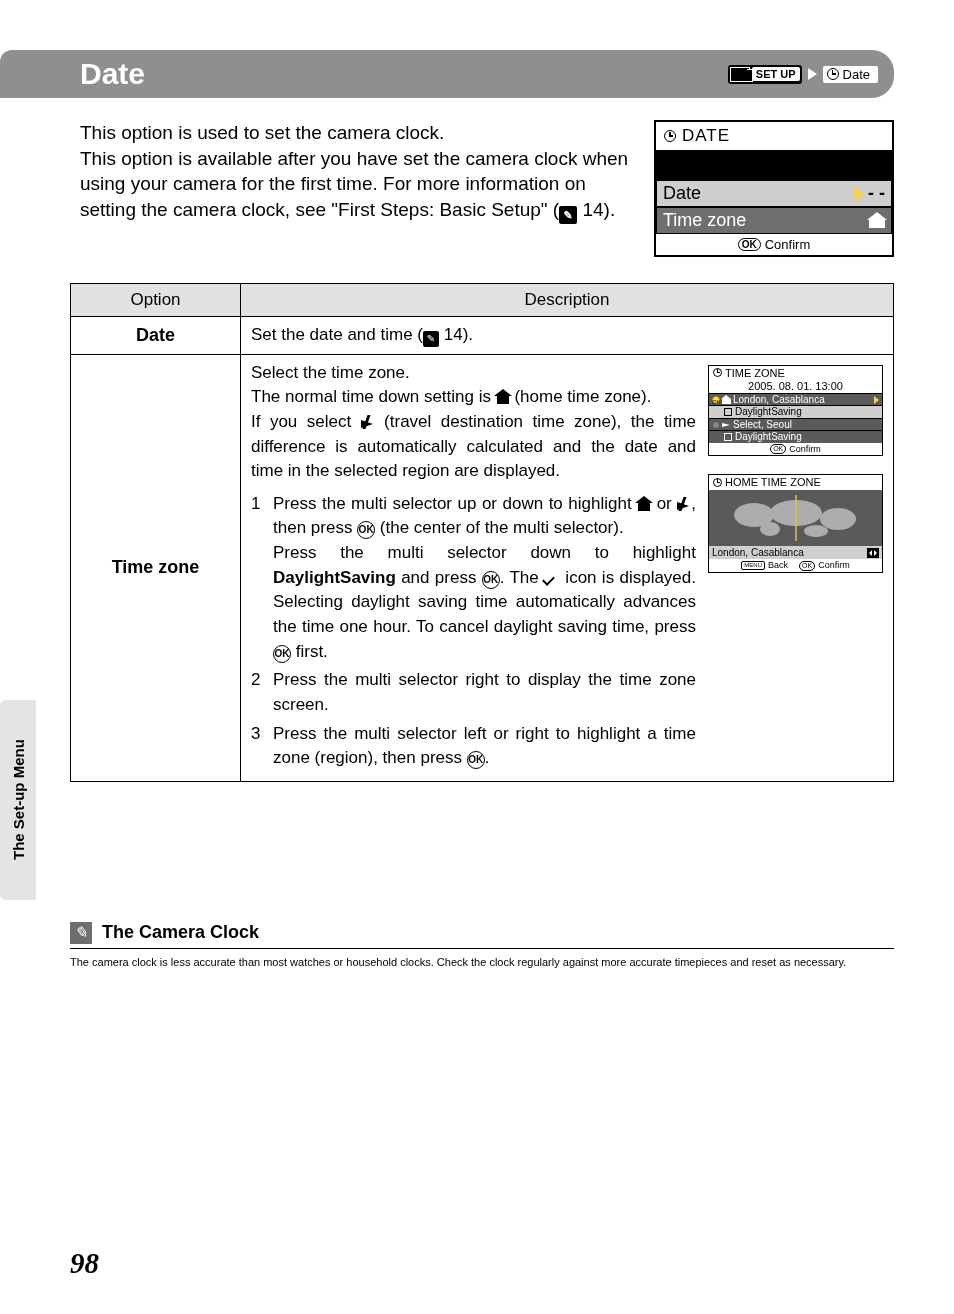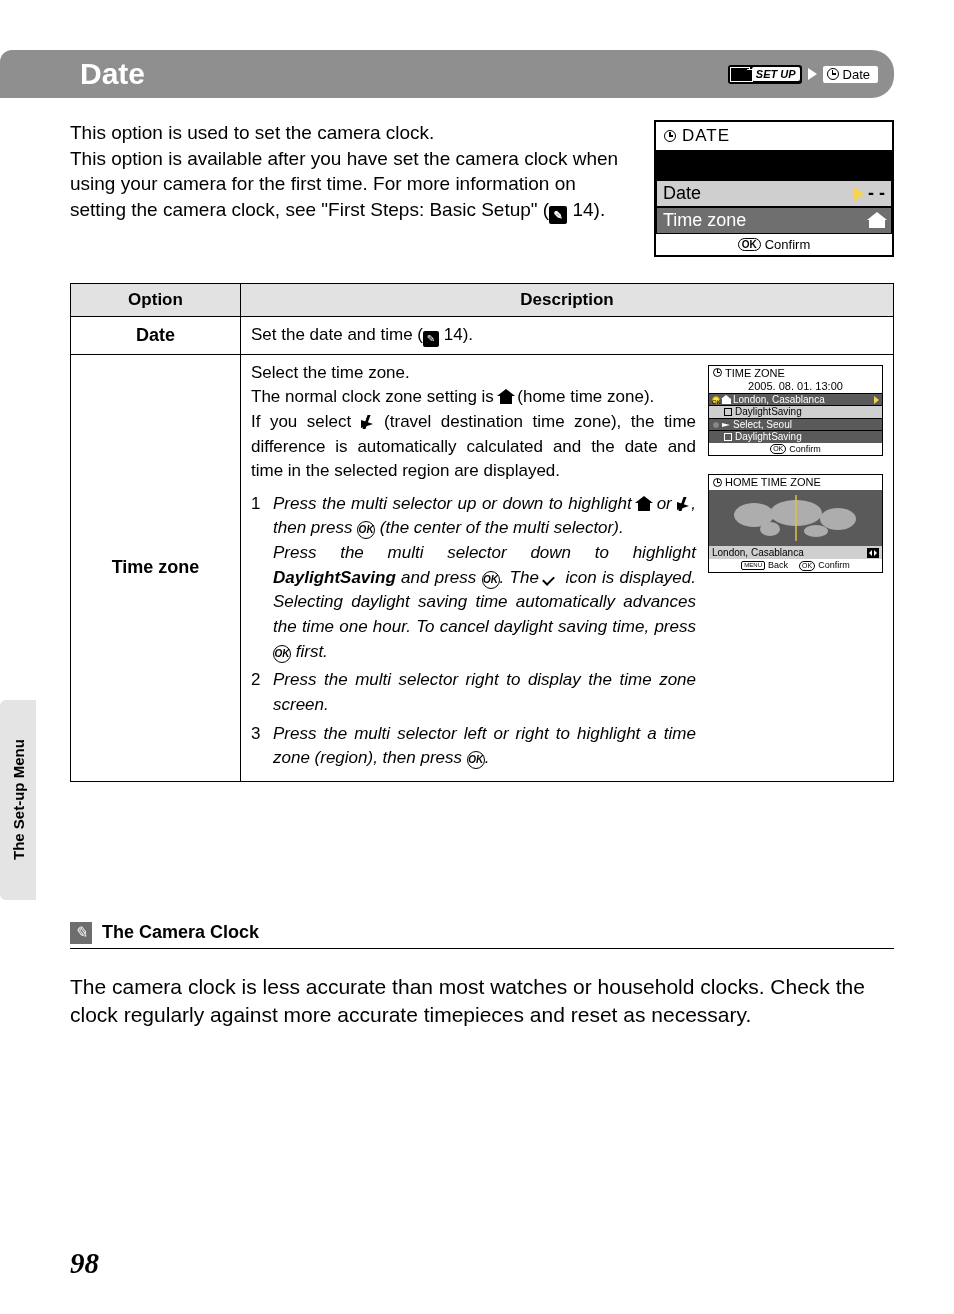--- a/index.html
+++ b/index.html
@@ -62,21 +62,20 @@
     content:""; position:absolute; right:-4px; top:1px; width:5px; height:11px;
     border:1px solid #fff; border-left:none; background:#000;
   }
   .setup-text {
     background: #fff;
     color: #000;
     font-weight: bold;
     font-size: 11px;
     padding: 1px 4px;
     border-radius: 2px;
-    font-style: italic;
   }
   .tri-right {
     width: 0; height: 0;
     border-top: 6px solid transparent;
     border-bottom: 6px solid transparent;
     border-left: 9px solid #fff;
   }
   .crumb-pill {
     display: flex;
     align-items: center;
@@ -92,20 +91,21 @@
     position:relative; display:inline-block;
   }
   .clock-mini::before{content:"";position:absolute;left:4px;top:1px;width:1.5px;height:4px;background:#000;}
   .clock-mini::after{content:"";position:absolute;left:4px;top:4px;width:4px;height:1.5px;background:#000;}
 
   
   .intro-wrap {
     display:flex;
     gap: 20px;
     margin-top: 22px;
+    margin-left: 10px;
   }
   .intro-text {
     flex: 1;
     font-size: 19px;
     line-height: 1.35;
   }
   .intro-text .pageref-icon {
     display:inline-flex; align-items:center; justify-content:center;
     width:18px; height:18px; background:#000; color:#fff; font-size:11px; font-weight:bold;
     border-radius:2px; vertical-align:-3px;
@@ -165,21 +165,21 @@
     border-collapse: collapse;
     margin-top: 26px;
   }
   table.opts th, table.opts td {
     border: 1.5px solid #000;
     padding: 6px 10px;
     vertical-align: top;
   }
   table.opts th {
     background: #e2e2e2;
-    font-weight: bold;
+    font-weight: normal;
     text-align: center;
     font-size: 17px;
   }
   .col-opt { width: 170px; text-align:center; font-weight:bold; vertical-align:middle !important; font-size:18px;}
   .desc { font-size: 17px; line-height:1.45; }
   .desc .just { text-align: justify; }
   .desc .pageref-icon{
     display:inline-flex; align-items:center; justify-content:center;
     width:16px; height:16px; background:#000; color:#fff; font-size:10px;
     border-radius:2px; vertical-align:-2px;
@@ -203,21 +203,21 @@
     font-size:10px;line-height:15px;text-align:center;font-weight:bold;
   }
   .ic-check{
     display:inline-block;width:16px;height:12px;position:relative;
   }
   .ic-check::after{content:"";position:absolute;left:1px;top:3px;width:5px;height:9px;
     border-right:2.5px solid #000;border-bottom:2.5px solid #000;transform:rotate(45deg);}
   ol.steps{list-style:none;margin-top:8px;}
   ol.steps>li{display:flex;gap:8px;margin-bottom:4px;}
   ol.steps .num{min-width:14px;}
-  ol.steps .body{flex:1;text-align:justify;font-style:italic;}
+  ol.steps .body{flex:1;text-align:justify;}
 
   .tz-cell{display:flex;gap:12px;}
   .tz-text{flex:1;}
   .tz-screens{width:175px;display:flex;flex-direction:column;gap:18px;margin-top:4px;}
 
   
   .mini-lcd{border:1.5px solid #000;font-size:10px;line-height:1.15;}
   .mini-title{display:flex;align-items:center;gap:3px;padding:1px 4px;font-size:11px;}
   .mini-title .clock-mini{width:9px;height:9px;border-width:1px;}
   .mini-title .clock-mini::before{left:3px;top:0;width:1px;height:3px;}
@@ -264,21 +264,21 @@
   
   .note {
     margin-top: 140px;
   }
   .note-head{display:flex;align-items:center;gap:10px;border-bottom:1.5px solid #000;padding-bottom:4px;}
   .note-icon{
     width:22px;height:22px;background:#6e6e6e;display:flex;align-items:center;justify-content:center;
   }
   .note-icon span{color:#fff;font-style:italic;font-family:Georgia,serif;font-size:16px;}
   .note-title{font-weight:bold;font-size:18px;}
-  .note-body{font-size:21px;line-height:1.35;margin-top:24px;}
+  .note-body{font-size:11px;line-height:1.35;margin-top:6px;}
 
   .page-num{
     position:absolute;
     left:70px; bottom:34px;
     font-size:29px; font-style:italic; font-weight:bold;
     font-family: Georgia, 'Times New Roman', serif;
   }
 </style>
 </head>
 <body>
@@ -349,21 +349,21 @@
         <span>14</span><span>).</span>
       </td>
     </tr>
     <tr>
       <td class="col-opt">Time zone</td>
       <td class="desc">
         <div class="tz-cell">
           <div class="tz-text">
             <div>Select the time zone.</div>
             <div class="just">
-              <span>The normal clock zone setting is </span><span class="inline-ic ic-home-b"></span><span> (home time zone).</span>
+              <span>The normal time down setting is </span><span class="inline-ic ic-home-b"></span><span> (home time zone).</span>
             </div>
             <div class="just">
               <span>If you select </span><span class="inline-ic ic-plane"></span><span> (travel destination time zone), the time difference is automatically calculated and the date and time in the selected region are displayed.</span>
             </div>
             <ol class="steps">
               <li>
                 <span class="num">1</span>
                 <span class="body">
                   <span>Press the multi selector up or down to highlight </span><span class="inline-ic ic-home-b"></span><span> or </span><span class="inline-ic ic-plane"></span><span>, then press </span><span class="ic-ok">OK</span><span> (the center of the multi selector).</span><br>
                   <span>Press the multi selector down to highlight </span><b>DaylightSaving</b><span> and press </span><span class="ic-ok">OK</span><span>. The </span><span class="ic-check"></span><span> icon is displayed. Selecting daylight saving time automatically advances the time one hour. To cancel daylight saving time, press </span><span class="ic-ok">OK</span><span> first.</span>

